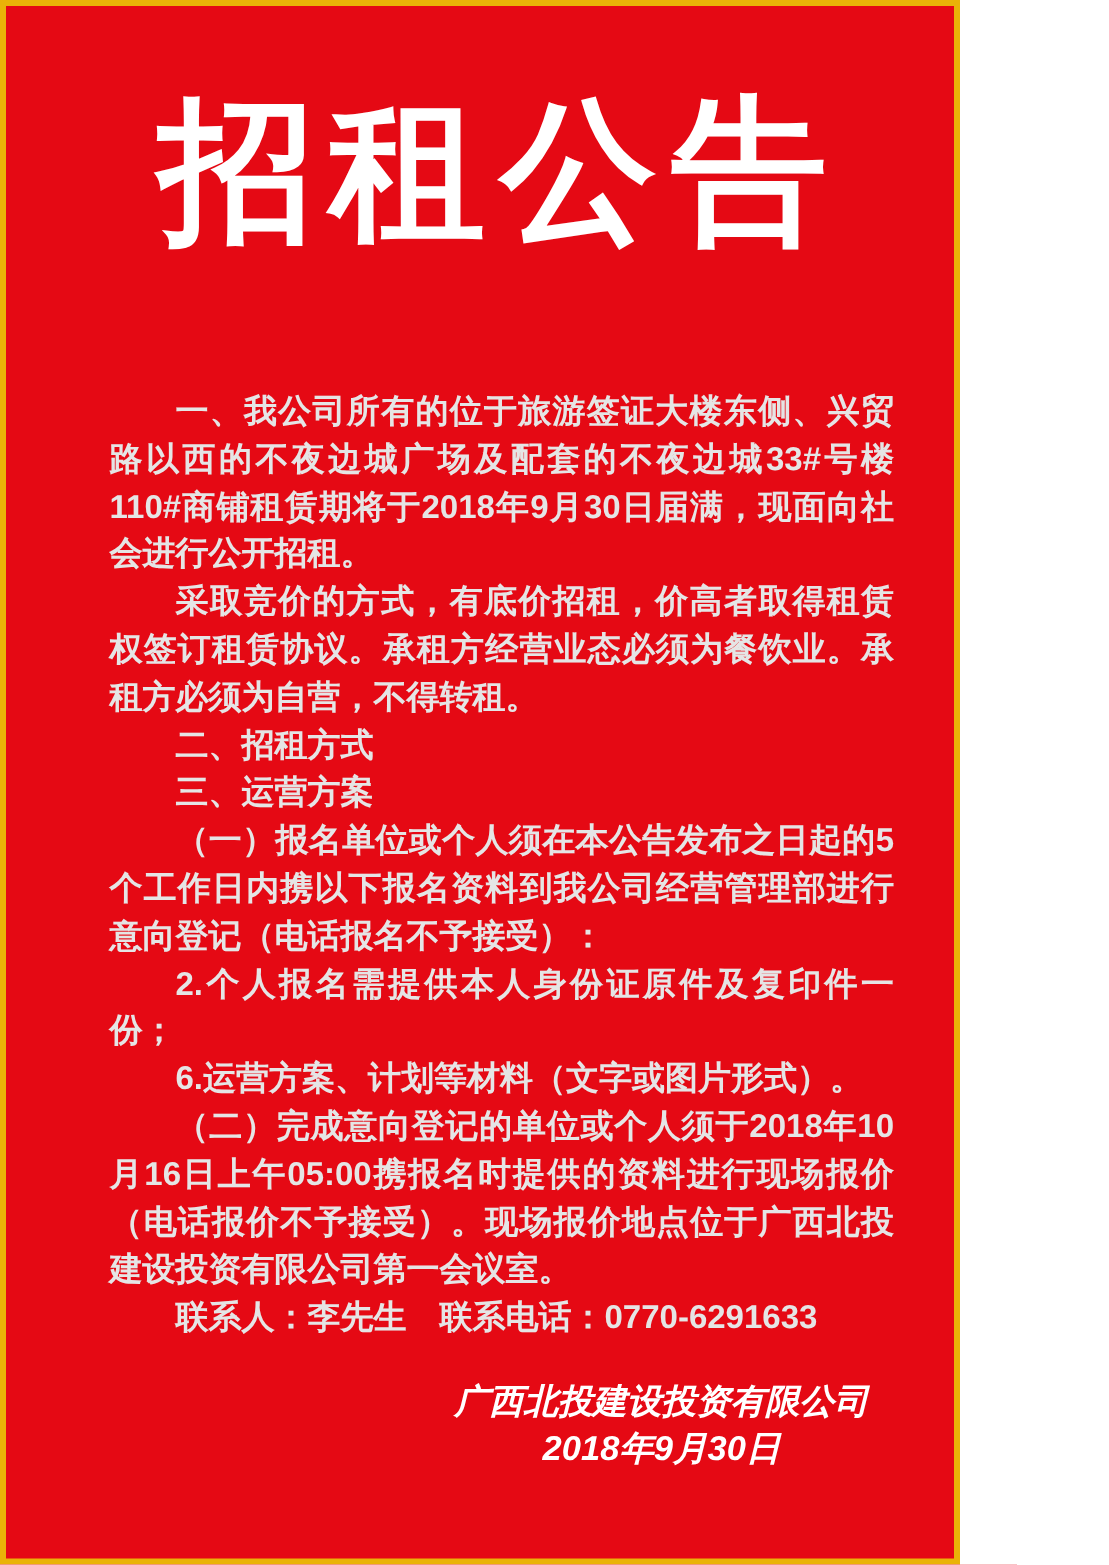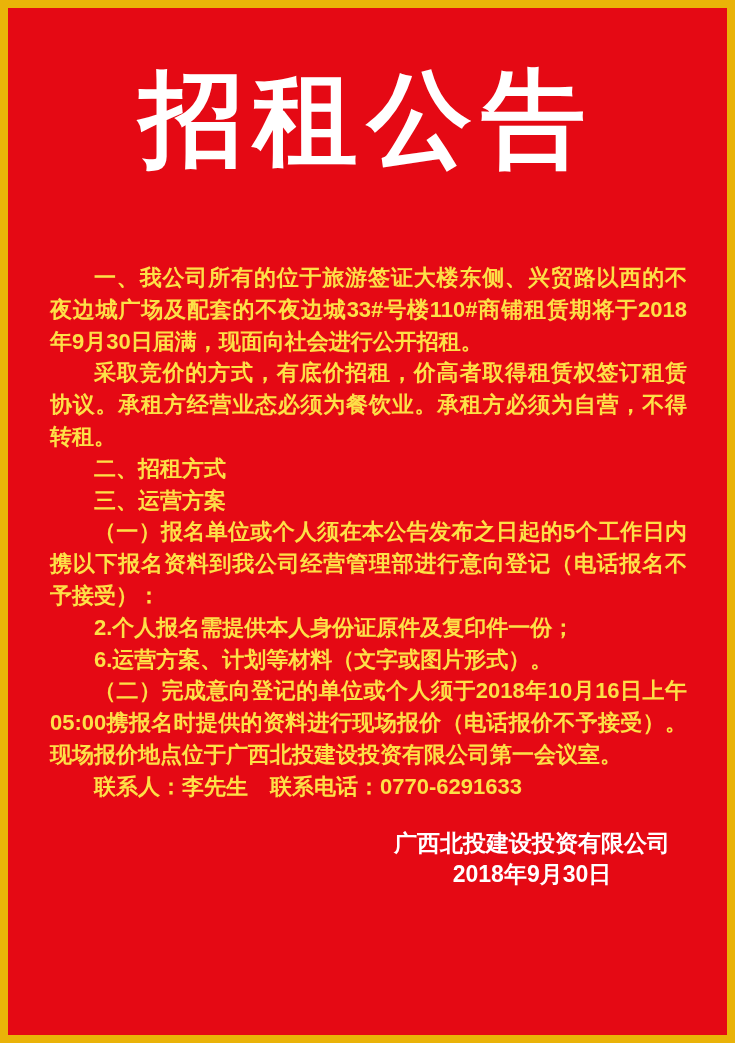--- a/index.html
+++ b/index.html
@@ -1,57 +1,59 @@
 <!DOCTYPE html>
 <html lang="zh"><head>
 <meta charset="utf-8">
 <style>
   html, body { margin: 0; padding: 0; background: #ffffff; }
   .poster {
     position: relative;
-    width: 735px;
+    width: 640px;
     height: 1043px;
     box-sizing: border-box;
-    border: 8px solid #eab308;
+    border: 4px solid #eab308;
     background: #e50914;
     overflow: hidden;
     font-family: "Liberation Sans", sans-serif;
+    padding-left: 27px;
   }
   .title {
     margin: 0;
     padding-top: 46px;
     text-align: center;
     color: #ffffff;
     font-family: "Liberation Serif", serif;
     font-weight: bold;
     font-size: 104px;
     line-height: 132px;
     letter-spacing: 10px;
     white-space: nowrap;
   }
   .body-text {
     padding: 76px 40px 0 42px;
-    color: #fde047;
+    color: #e5e5e5;
     font-size: 22px;
     font-weight: bold;
     line-height: 31.8px;
     text-align: justify;
   }
   .body-text p {
     margin: 0;
     text-indent: 2em;
   }
   .signature {
     margin-top: 25px;
     padding-right: 57px;
     text-align: right;
     color: #ffffff;
     font-size: 23px;
     font-weight: bold;
     line-height: 31px;
+    font-style: italic;
   }
   .signature .sig-inner {
     display: inline-block;
     text-align: center;
   }
 </style>
 </head>
 <body>
 
 <div class="poster">

